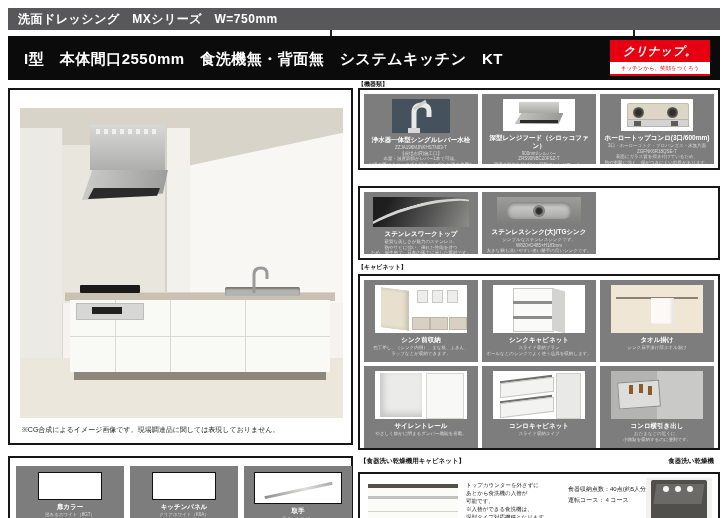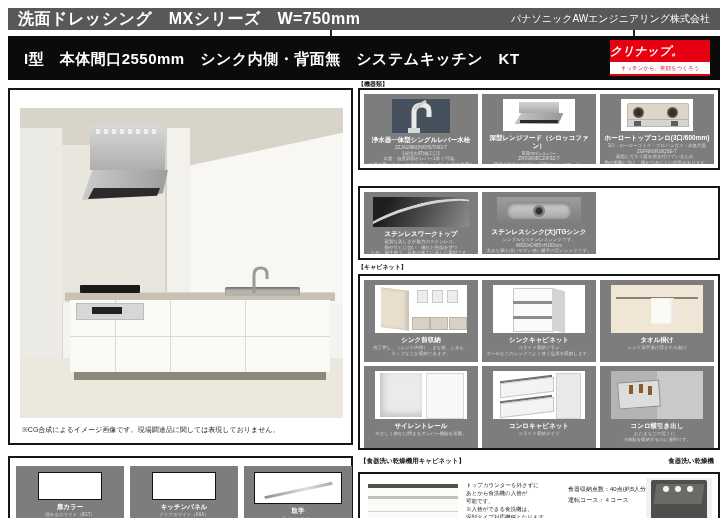--- a/index.html
+++ b/index.html
@@ -1,32 +1,32 @@
 <!DOCTYPE html>
 <html><head>
 <meta charset="utf-8">
 <style>
   html,body{margin:0;padding:0;background:#fff;}
   .page{position:relative;width:728px;height:518px;background:#fff;overflow:hidden;
         font-family:"Liberation Sans",sans-serif;-webkit-font-smoothing:antialiased;}
   
   .topbar{position:absolute;left:8px;top:8px;width:712px;height:22px;background:#58585a;
           color:#fff;display:flex;align-items:center;justify-content:space-between;padding:0 10px;box-sizing:border-box;}
-  .topbar .series{font-weight:bold;font-size:16px;letter-spacing:.5px;}
+  .topbar .series{font-weight:bold;font-size:12px;letter-spacing:.5px;}
   .topbar .company{font-size:10px;}
   .tick{position:absolute;top:30px;width:2px;height:6px;background:#222;}
   .titlebar{position:absolute;left:8px;top:36px;width:712px;height:44px;background:#0b0b0b;color:#fff;}
   .titlebar .ptitle{position:absolute;left:16px;top:14px;font-size:15px;font-weight:bold;letter-spacing:.5px;}
   .ktlogo{position:absolute;right:120px;top:4px;width:54px;height:36px;background:#fff;color:#4c4640;
           text-align:center;overflow:hidden;}
   .ktlogo .kt-top{font-size:3.5px;letter-spacing:1px;color:#8a7a6a;margin-top:3px;}
   .ktlogo .kt-main{font-family:"Liberation Serif",serif;font-size:22px;line-height:1.1;color:#4a453f;}
   .cleanup{position:absolute;right:10px;top:4px;width:100px;height:36px;background:#fff;overflow:hidden;}
   .cleanup .cu-top{height:22px;background:#e60012;color:#fff;font-weight:bold;font-style:italic;
-                   font-size:11.5px;text-align:left;line-height:22px;letter-spacing:.5px;}
+                   font-size:11.5px;text-align:center;line-height:22px;letter-spacing:.5px;}
   .cleanup .cu-tag{height:14px;color:#e60012;font-size:5.5px;text-align:center;line-height:13px;
                    border-bottom:2px solid #e60012;box-sizing:border-box;}
   
   .box{position:absolute;background:#fff;border:2px solid #161616;box-sizing:border-box;}
   .sec-label{position:absolute;font-size:6px;font-weight:bold;color:#111;}
   .card{position:absolute;background:#7d7d7d;box-sizing:border-box;text-align:center;overflow:hidden;}
   .img{position:relative;display:block;margin:5px auto 3px;background:#fff;overflow:hidden;}
   .ct{color:#fff;font-weight:bold;font-size:6.5px;line-height:1.2;margin:1px 2px;}
   .cl{color:#dcdcdc;font-size:4.5px;line-height:1.3;margin:0 3px;}
   .shape{position:absolute;}
@@ -122,27 +122,26 @@
   .dwtext{position:absolute;font-size:5.5px;color:#222;line-height:1.45;}
   .dwspec{position:absolute;font-size:6px;color:#222;line-height:1.8;}
 </style>
 </head>
 <body>
 
 <div class="page">
 
   <div class="topbar">
     <span class="series">洗面ドレッシング　MXシリーズ　W=750mm</span>
-    <span class="company">パナソニックAWエンジニアリング株式会社</span>
   </div>
   <div class="tick" style="left:330px"></div>
   <div class="tick" style="left:633px"></div>
 
   <div class="titlebar">
-    <span class="ptitle">I型　本体間口2550mm　シンク内側・背面無　システムキッチン　KT</span>
+    <span class="ptitle">I型　本体間口2550mm　食洗機無・背面無　システムキッチン　KT</span>
     <div class="cleanup">
       <div class="cu-top">クリナップ。</div>
       <div class="cu-tag">キッチンから、笑顔をつくろう</div>
     </div>
   </div>
 
   <div class="mainbox">
     <div class="cg">
       <div class="cg-rwall shape"></div>
       <div class="cg-ceiling shape"></div>

